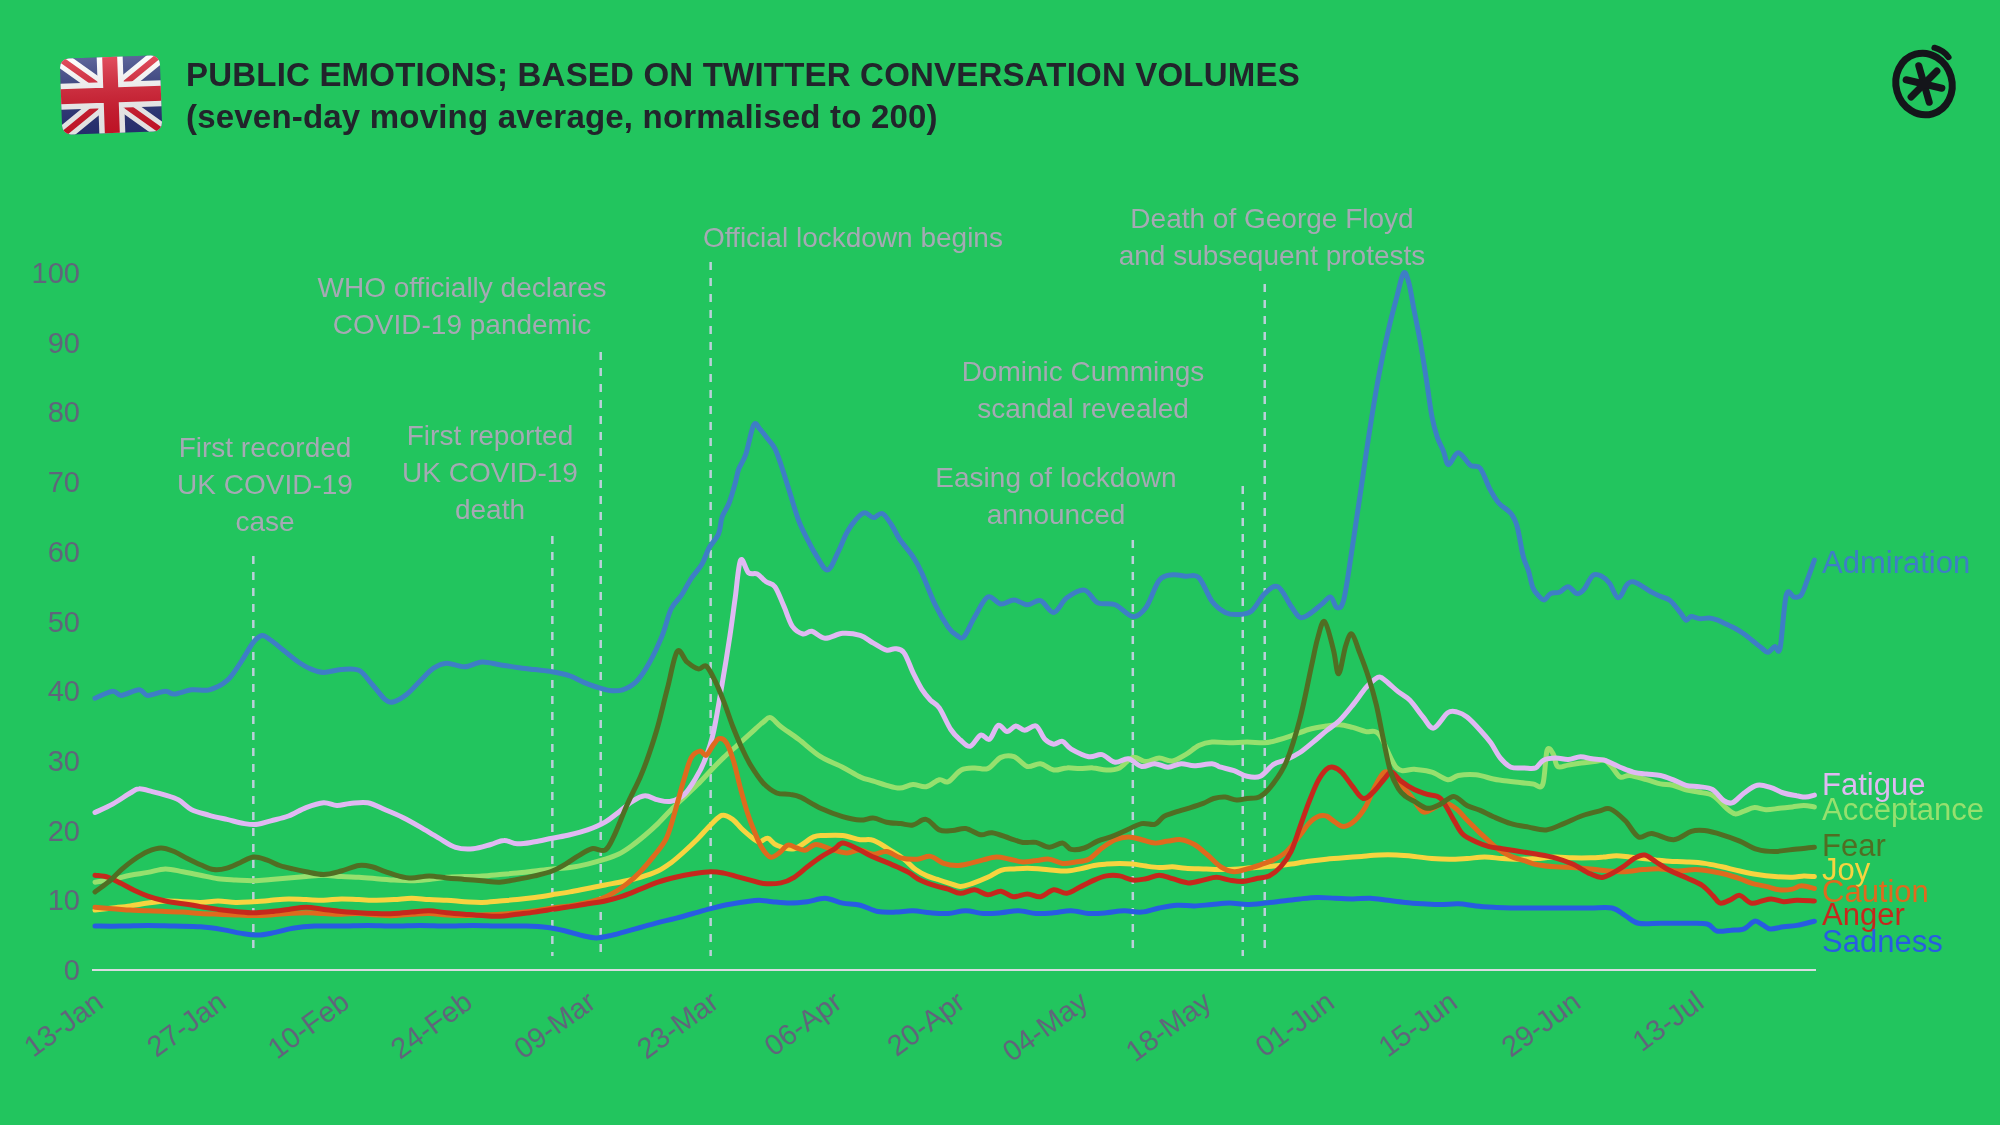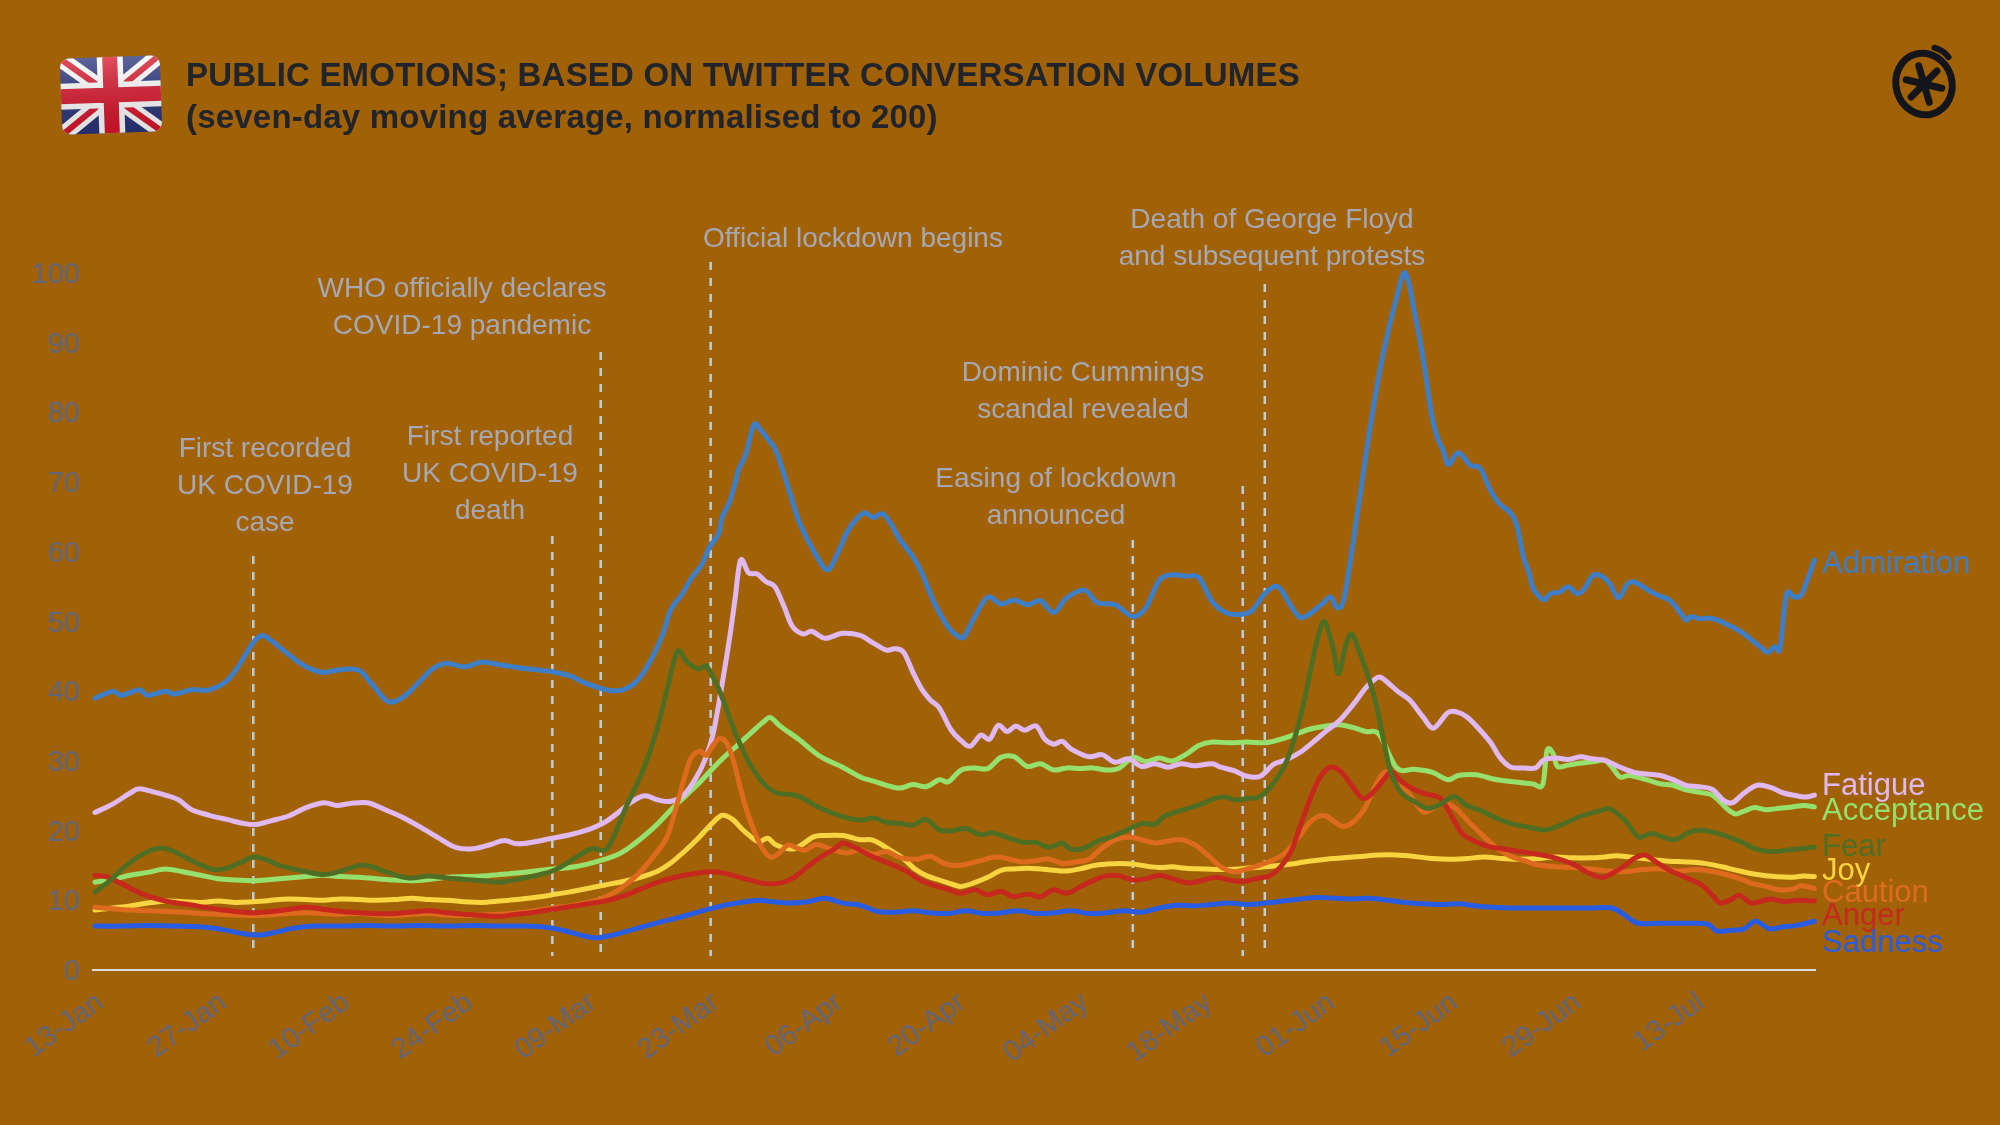--- a/index.html
+++ b/index.html
@@ -1,16 +1,16 @@
 <!DOCTYPE html>
 <html><head>
 <meta charset="utf-8">
 <style>
   html,body{margin:0;padding:0;background:#fff;}
-  .canvas{position:relative;width:2000px;height:1125px;background:#a16207;
+  .canvas{position:relative;width:2000px;height:1125px;background:#22c55e;
           font-family:"Liberation Sans",sans-serif;overflow:hidden;}
   .flag{position:absolute;left:60px;top:56px;transform:rotate(-2deg);}
   .titles{position:absolute;left:186px;top:54px;}
   .title,.subtitle{font-size:33px;font-weight:700;color:#22242b;letter-spacing:.2px;line-height:42px;white-space:nowrap;}
   .brand{position:absolute;left:1628px;top:86px;font-size:54px;font-weight:700;color:#101116;letter-spacing:1.5px;}
   .brandmark{position:absolute;left:1878px;top:38px;}
   #plot{position:absolute;left:0;top:0;}
   text{font-family:"Liberation Sans",sans-serif;}
 </style>
 </head>

